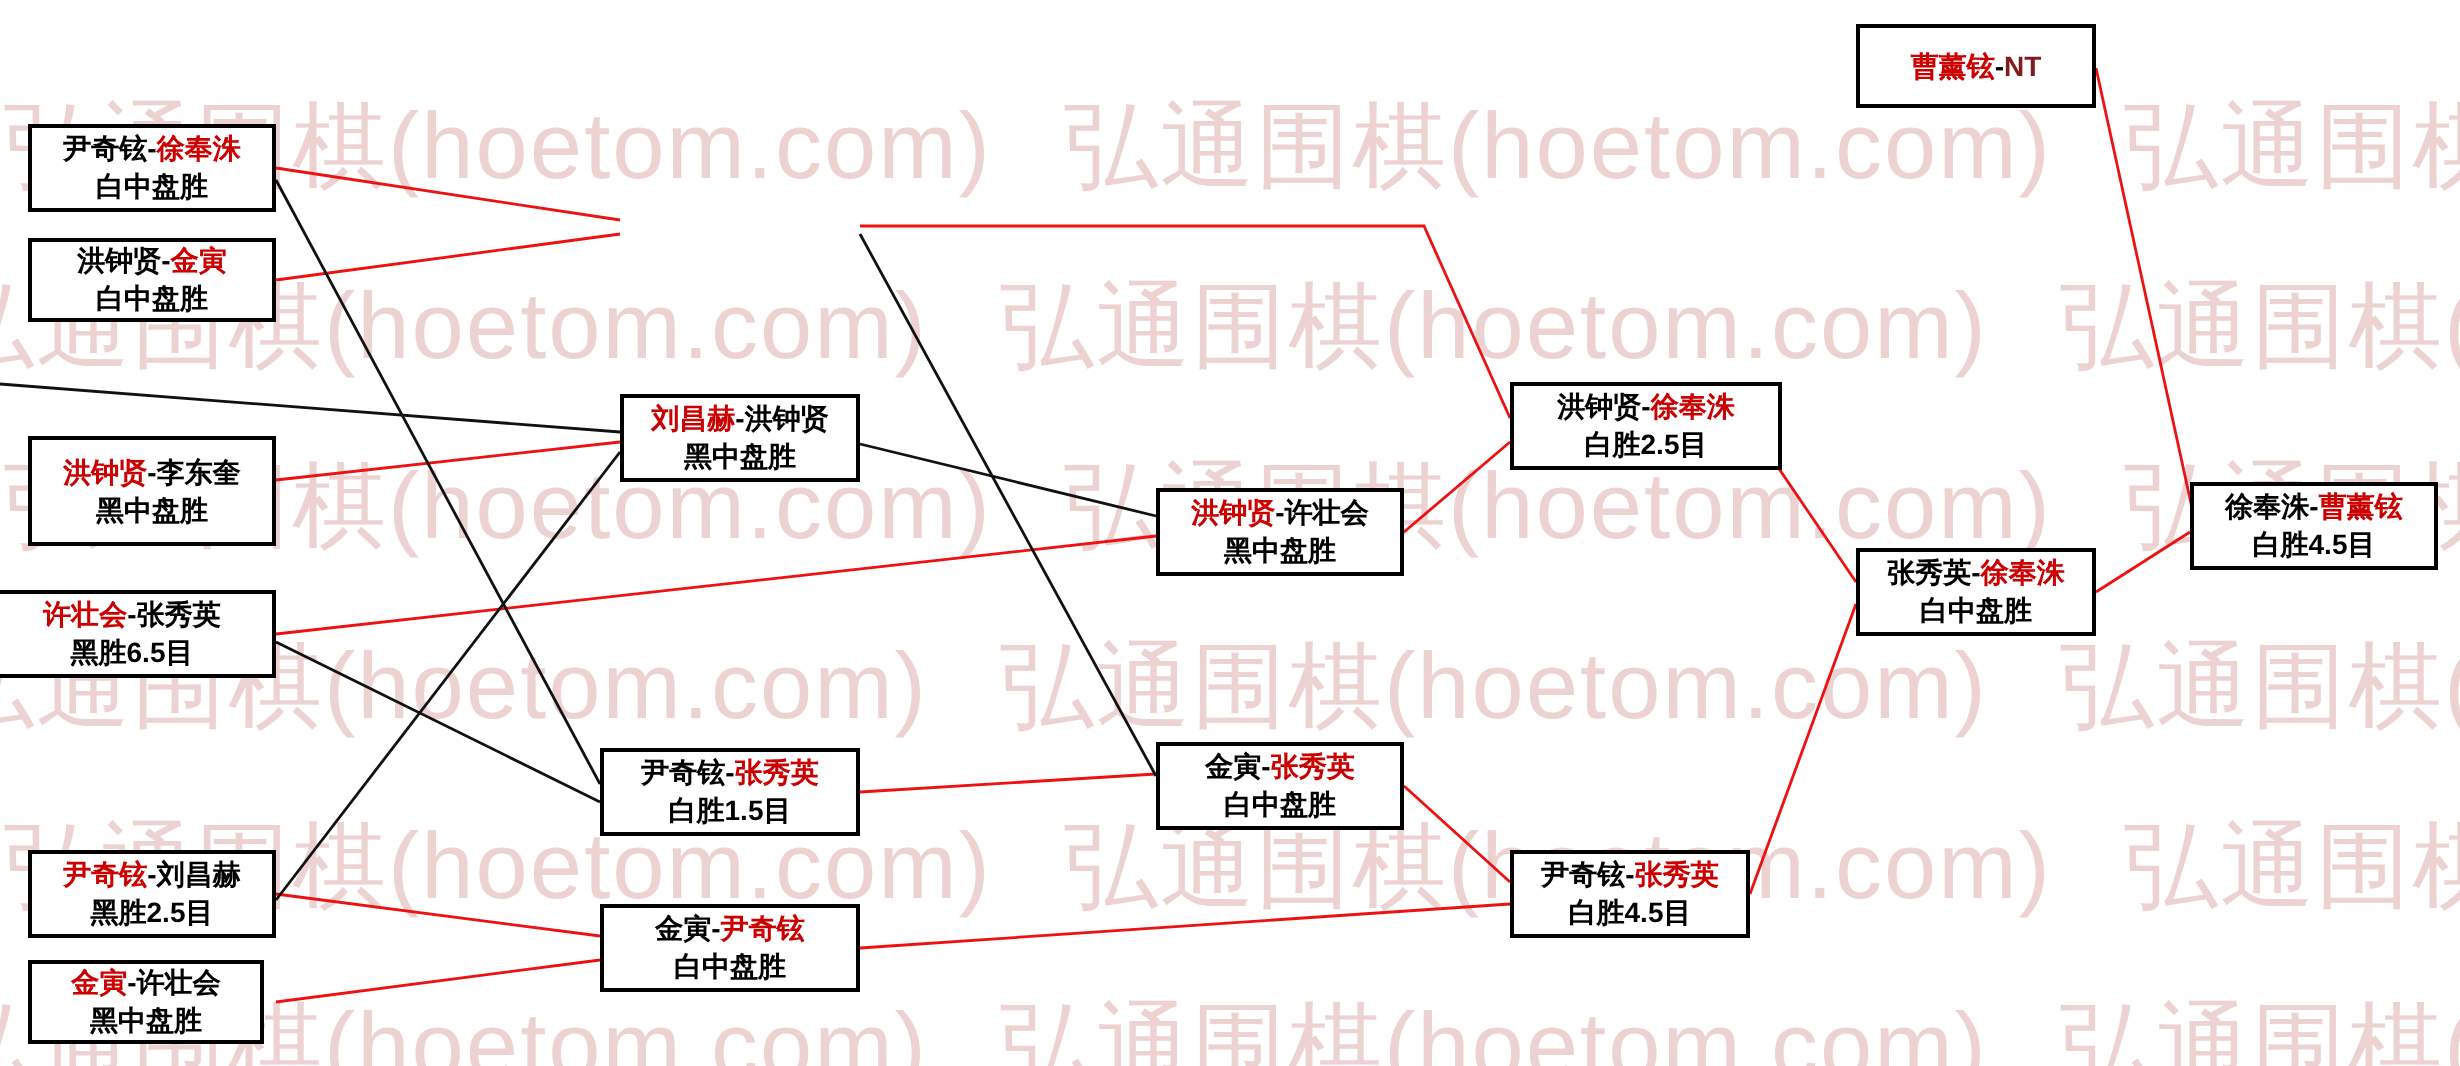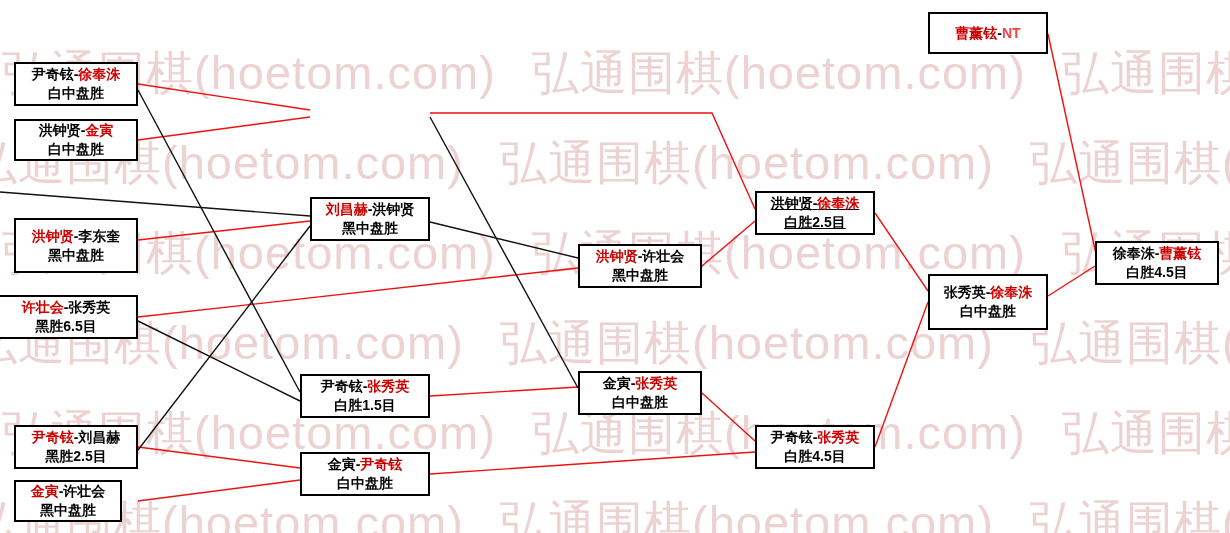--- a/index.html
+++ b/index.html
@@ -92,21 +92,21 @@
         <div class="result">黑中盘胜</div>
       </div>
       <div class="match" style="left: -6px; top: 295px; width: 144px; height: 44px; border-color: rgb(0, 0, 0);">
         <div class="players"><span style="color: rgb(204, 0, 0);">许壮会</span><span style="color: rgb(0, 0, 0);">-</span><span style="color: rgb(0, 0, 0);">张秀英</span></div>
         <div class="result">黑胜6.5目</div>
       </div>
       <div class="match" style="left: 14px; top: 425px; width: 124px; height: 44px; border-color: rgb(0, 0, 0);">
         <div class="players"><span style="color: rgb(204, 0, 0);">尹奇铉</span><span style="color: rgb(0, 0, 0);">-</span><span style="color: rgb(0, 0, 0);">刘昌赫</span></div>
         <div class="result">黑胜2.5目</div>
       </div>
-      <div class="match" style="left: 14px; top: 480px; width: 108px; height: 42px; border-color: rgb(0, 0, 0);">
+      <div class="match" style="left: 14px; top: 480px; width: 118px; height: 42px; border-color: rgb(0, 0, 0);">
         <div class="players"><span style="color: rgb(204, 0, 0);">金寅</span><span style="color: rgb(0, 0, 0);">-</span><span style="color: rgb(0, 0, 0);">许壮会</span></div>
         <div class="result">黑中盘胜</div>
       </div>
       <div class="match" style="left: 310px; top: 197px; width: 120px; height: 44px; border-color: rgb(0, 0, 0);">
         <div class="players"><span style="color: rgb(204, 0, 0);">刘昌赫</span><span style="color: rgb(0, 0, 0);">-</span><span style="color: rgb(0, 0, 0);">洪钟贤</span></div>
         <div class="result">黑中盘胜</div>
       </div>
       <div class="match" style="left: 300px; top: 374px; width: 130px; height: 44px; border-color: rgb(0, 0, 0);">
         <div class="players"><span style="color: rgb(0, 0, 0);">尹奇铉</span><span style="color: rgb(0, 0, 0);">-</span><span style="color: rgb(204, 0, 0);">张秀英</span></div>
         <div class="result">白胜1.5目</div>
@@ -116,33 +116,33 @@
         <div class="result">白中盘胜</div>
       </div>
       <div class="match" style="left: 578px; top: 244px; width: 124px; height: 44px; border-color: rgb(0, 0, 0);">
         <div class="players"><span style="color: rgb(204, 0, 0);">洪钟贤</span><span style="color: rgb(0, 0, 0);">-</span><span style="color: rgb(0, 0, 0);">许壮会</span></div>
         <div class="result">黑中盘胜</div>
       </div>
       <div class="match" style="left: 578px; top: 371px; width: 124px; height: 44px; border-color: rgb(0, 0, 0);">
         <div class="players"><span style="color: rgb(0, 0, 0);">金寅</span><span style="color: rgb(0, 0, 0);">-</span><span style="color: rgb(204, 0, 0);">张秀英</span></div>
         <div class="result">白中盘胜</div>
       </div>
-      <div class="match" style="left: 755px; top: 191px; width: 120px; height: 44px; border-color: rgb(0, 0, 0); text-decoration: underline;">
+      <div class="match" style="left: 755px; top: 191px; width: 136px; height: 44px; border-color: rgb(0, 0, 0);">
         <div class="players"><span style="color: rgb(0, 0, 0);">洪钟贤</span><span style="color: rgb(0, 0, 0);">-</span><span style="color: rgb(204, 0, 0);">徐奉洙</span></div>
         <div class="result">白胜2.5目</div>
       </div>
       <div class="match" style="left: 755px; top: 425px; width: 120px; height: 44px; border-color: rgb(0, 0, 0);">
         <div class="players"><span style="color: rgb(0, 0, 0);">尹奇铉</span><span style="color: rgb(0, 0, 0);">-</span><span style="color: rgb(204, 0, 0);">张秀英</span></div>
         <div class="result">白胜4.5目</div>
       </div>
-      <div class="match" style="left: 928px; top: 274px; width: 120px; height: 56px; border-color: rgb(0, 0, 0);">
+      <div class="match" style="left: 928px; top: 274px; width: 120px; height: 44px; border-color: rgb(0, 0, 0);">
         <div class="players"><span style="color: rgb(0, 0, 0);">张秀英</span><span style="color: rgb(0, 0, 0);">-</span><span style="color: rgb(204, 0, 0);">徐奉洙</span></div>
         <div class="result">白中盘胜</div>
       </div>
       <div class="match" style="left: 928px; top: 12px; width: 120px; height: 42px; border-color: rgb(0, 0, 0);">
-        <div class="players"><span style="color: rgb(204, 0, 0);">曹薰铉</span><span style="color: rgb(0, 0, 0);">-</span><span style="color: #ef4444;">NT</span></div>
+        <div class="players"><span style="color: rgb(204, 0, 0);">曹薰铉</span><span style="color: rgb(0, 0, 0);">-</span><span style="color: #7f1d1d;">NT</span></div>
       </div>
       <div class="match" style="left: 1095px; top: 241px; width: 124px; height: 44px; border-color: rgb(0, 0, 0);">
         <div class="players"><span style="color: rgb(0, 0, 0);">徐奉洙</span><span style="color: rgb(0, 0, 0);">-</span><span style="color: rgb(204, 0, 0);">曹薰铉</span></div>
         <div class="result">白胜4.5目</div>
       </div>
     </div>
 </div>
 
 </body></html>

